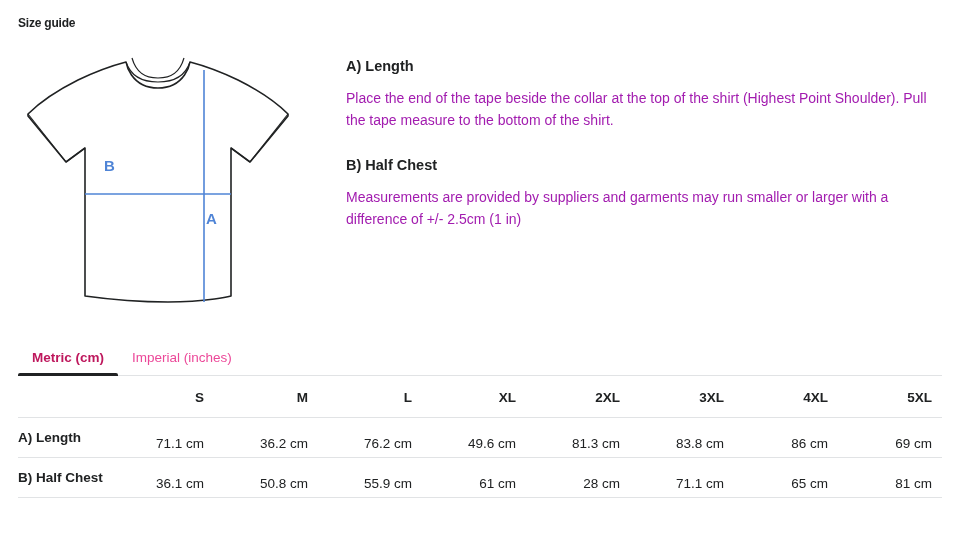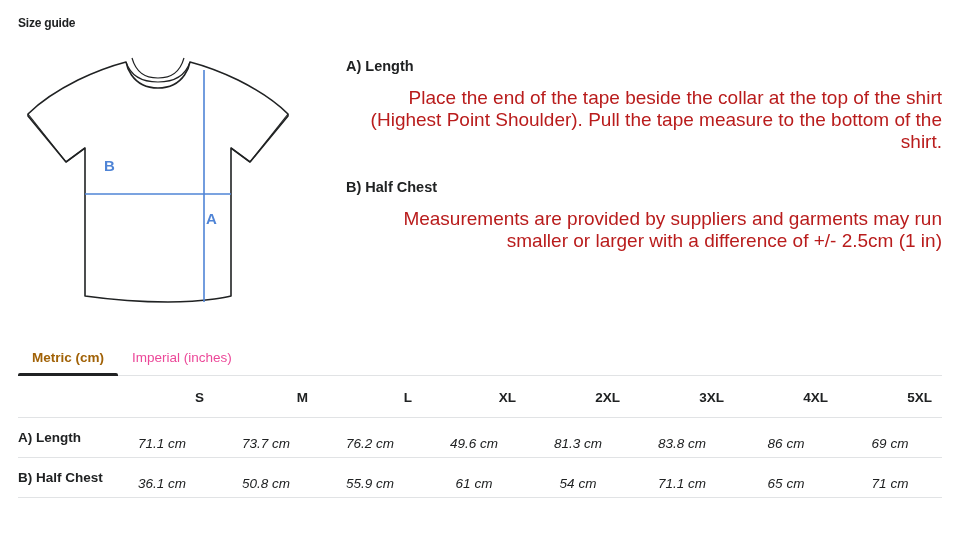--- a/index.html
+++ b/index.html
@@ -43,25 +43,24 @@
     max-width: 620px;
   }
   .desc h3 {
     font-size: 14.5px;
     font-weight: bold;
     margin: 0 0 13px 0;
     color: #202223;
   }
   .desc h3.second { margin-top: 26px; }
   .desc p {
-    font-size: 19px;
+    font-size: 14px;
     line-height: 22px;
     margin: 0 0 18px 0;
-    color: #b91c1c;
-    text-align: right;
+    color: #a21caf;
   }
   .desc p:last-child { margin-bottom: 0; }
 
   
   .tabs {
     display: flex;
     flex-direction: row;
     align-items: flex-end;
     margin-top: 14px;
     border-bottom: 1px solid #e1e3e5;
@@ -71,21 +70,21 @@
     font-size: 13.5px;
     padding: 8px 14px 10px 14px;
     color: #ec4899;
     cursor: pointer;
     position: relative;
     background: none;
     border: none;
     font-family: inherit;
   }
   .tab.active {
-    color: #a16207;
+    color: #be185d;
     font-weight: bold;
   }
   .tab.active::after {
     content: "";
     position: absolute;
     left: 0; right: 0; bottom: -1px;
     height: 3px;
     background: #202223;
     border-radius: 2px 2px 0 0;
   }
@@ -116,24 +115,23 @@
   table.size-table tbody th {
     text-align: left;
     font-weight: bold;
     font-size: 13.5px;
     padding-left: 0;
     padding-right: 6px;
     line-height: 17px;
     vertical-align: middle;
   }
   table.size-table tbody td {
-    text-align: center;
+    text-align: right;
     padding-top: 16px;
     padding-bottom: 4px;
-    font-style: italic;
   }
   .row-b th { padding-top: 14px; padding-bottom: 14px; }
 
   
   .shirt-line { fill: #ffffff; stroke: #202223; stroke-width: 1.6; stroke-linejoin: round; }
   .shirt-seam { fill: none; stroke: #202223; stroke-width: 1.2; }
   .measure { stroke: #4f84d6; stroke-width: 1.6; fill: none; }
   .measure-label { fill: #4f84d6; font-family: "Liberation Sans", sans-serif; font-size: 15px; font-weight: bold; }
 </style>
 </head>
@@ -190,35 +188,35 @@
         <th>2XL</th>
         <th>3XL</th>
         <th>4XL</th>
         <th>5XL</th>
       </tr>
     </thead>
     <tbody>
       <tr class="row-a">
         <th>A) Length</th>
         <td>71.1 cm</td>
-        <td>73.7 cm</td>
+        <td>36.2 cm</td>
         <td>76.2 cm</td>
         <td>49.6 cm</td>
         <td>81.3 cm</td>
         <td>83.8 cm</td>
         <td>86 cm</td>
         <td>69 cm</td>
       </tr>
       <tr class="row-b">
         <th>B) Half Chest</th>
         <td>36.1 cm</td>
         <td>50.8 cm</td>
         <td>55.9 cm</td>
         <td>61 cm</td>
-        <td>54 cm</td>
+        <td>28 cm</td>
         <td>71.1 cm</td>
         <td>65 cm</td>
-        <td>71 cm</td>
+        <td>81 cm</td>
       </tr>
     </tbody>
   </table>
 
 </div>
 
 </body></html>

